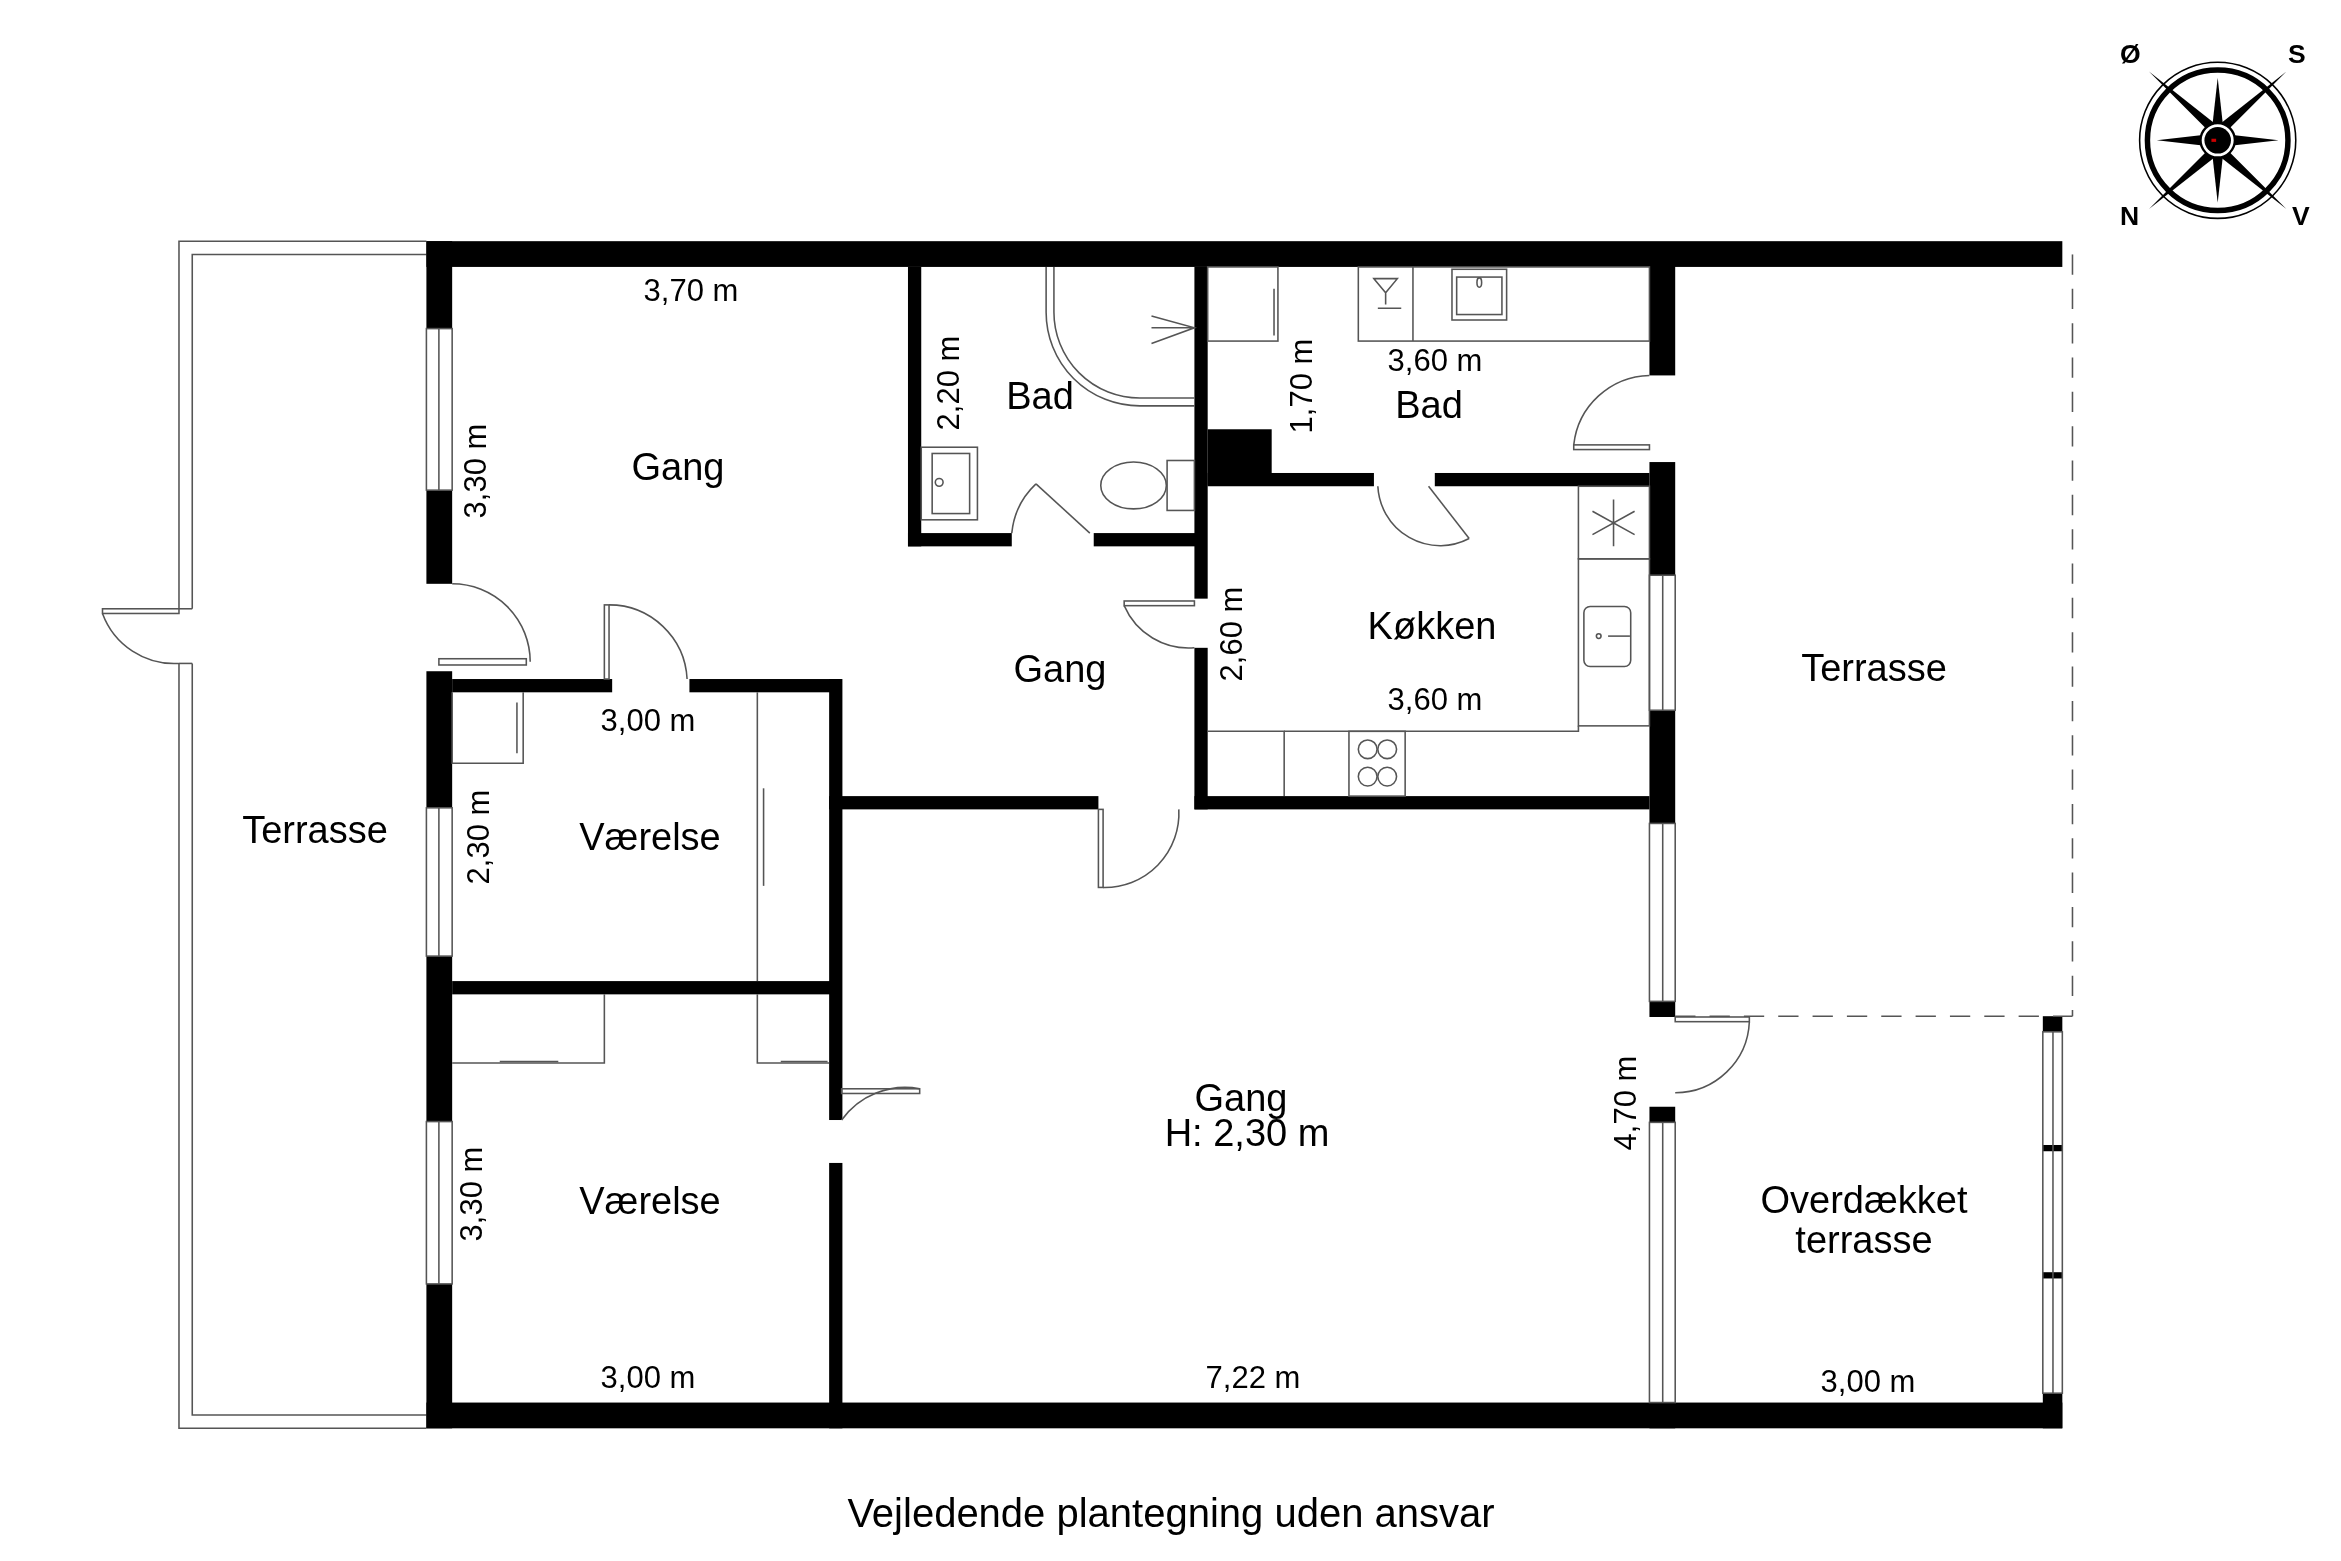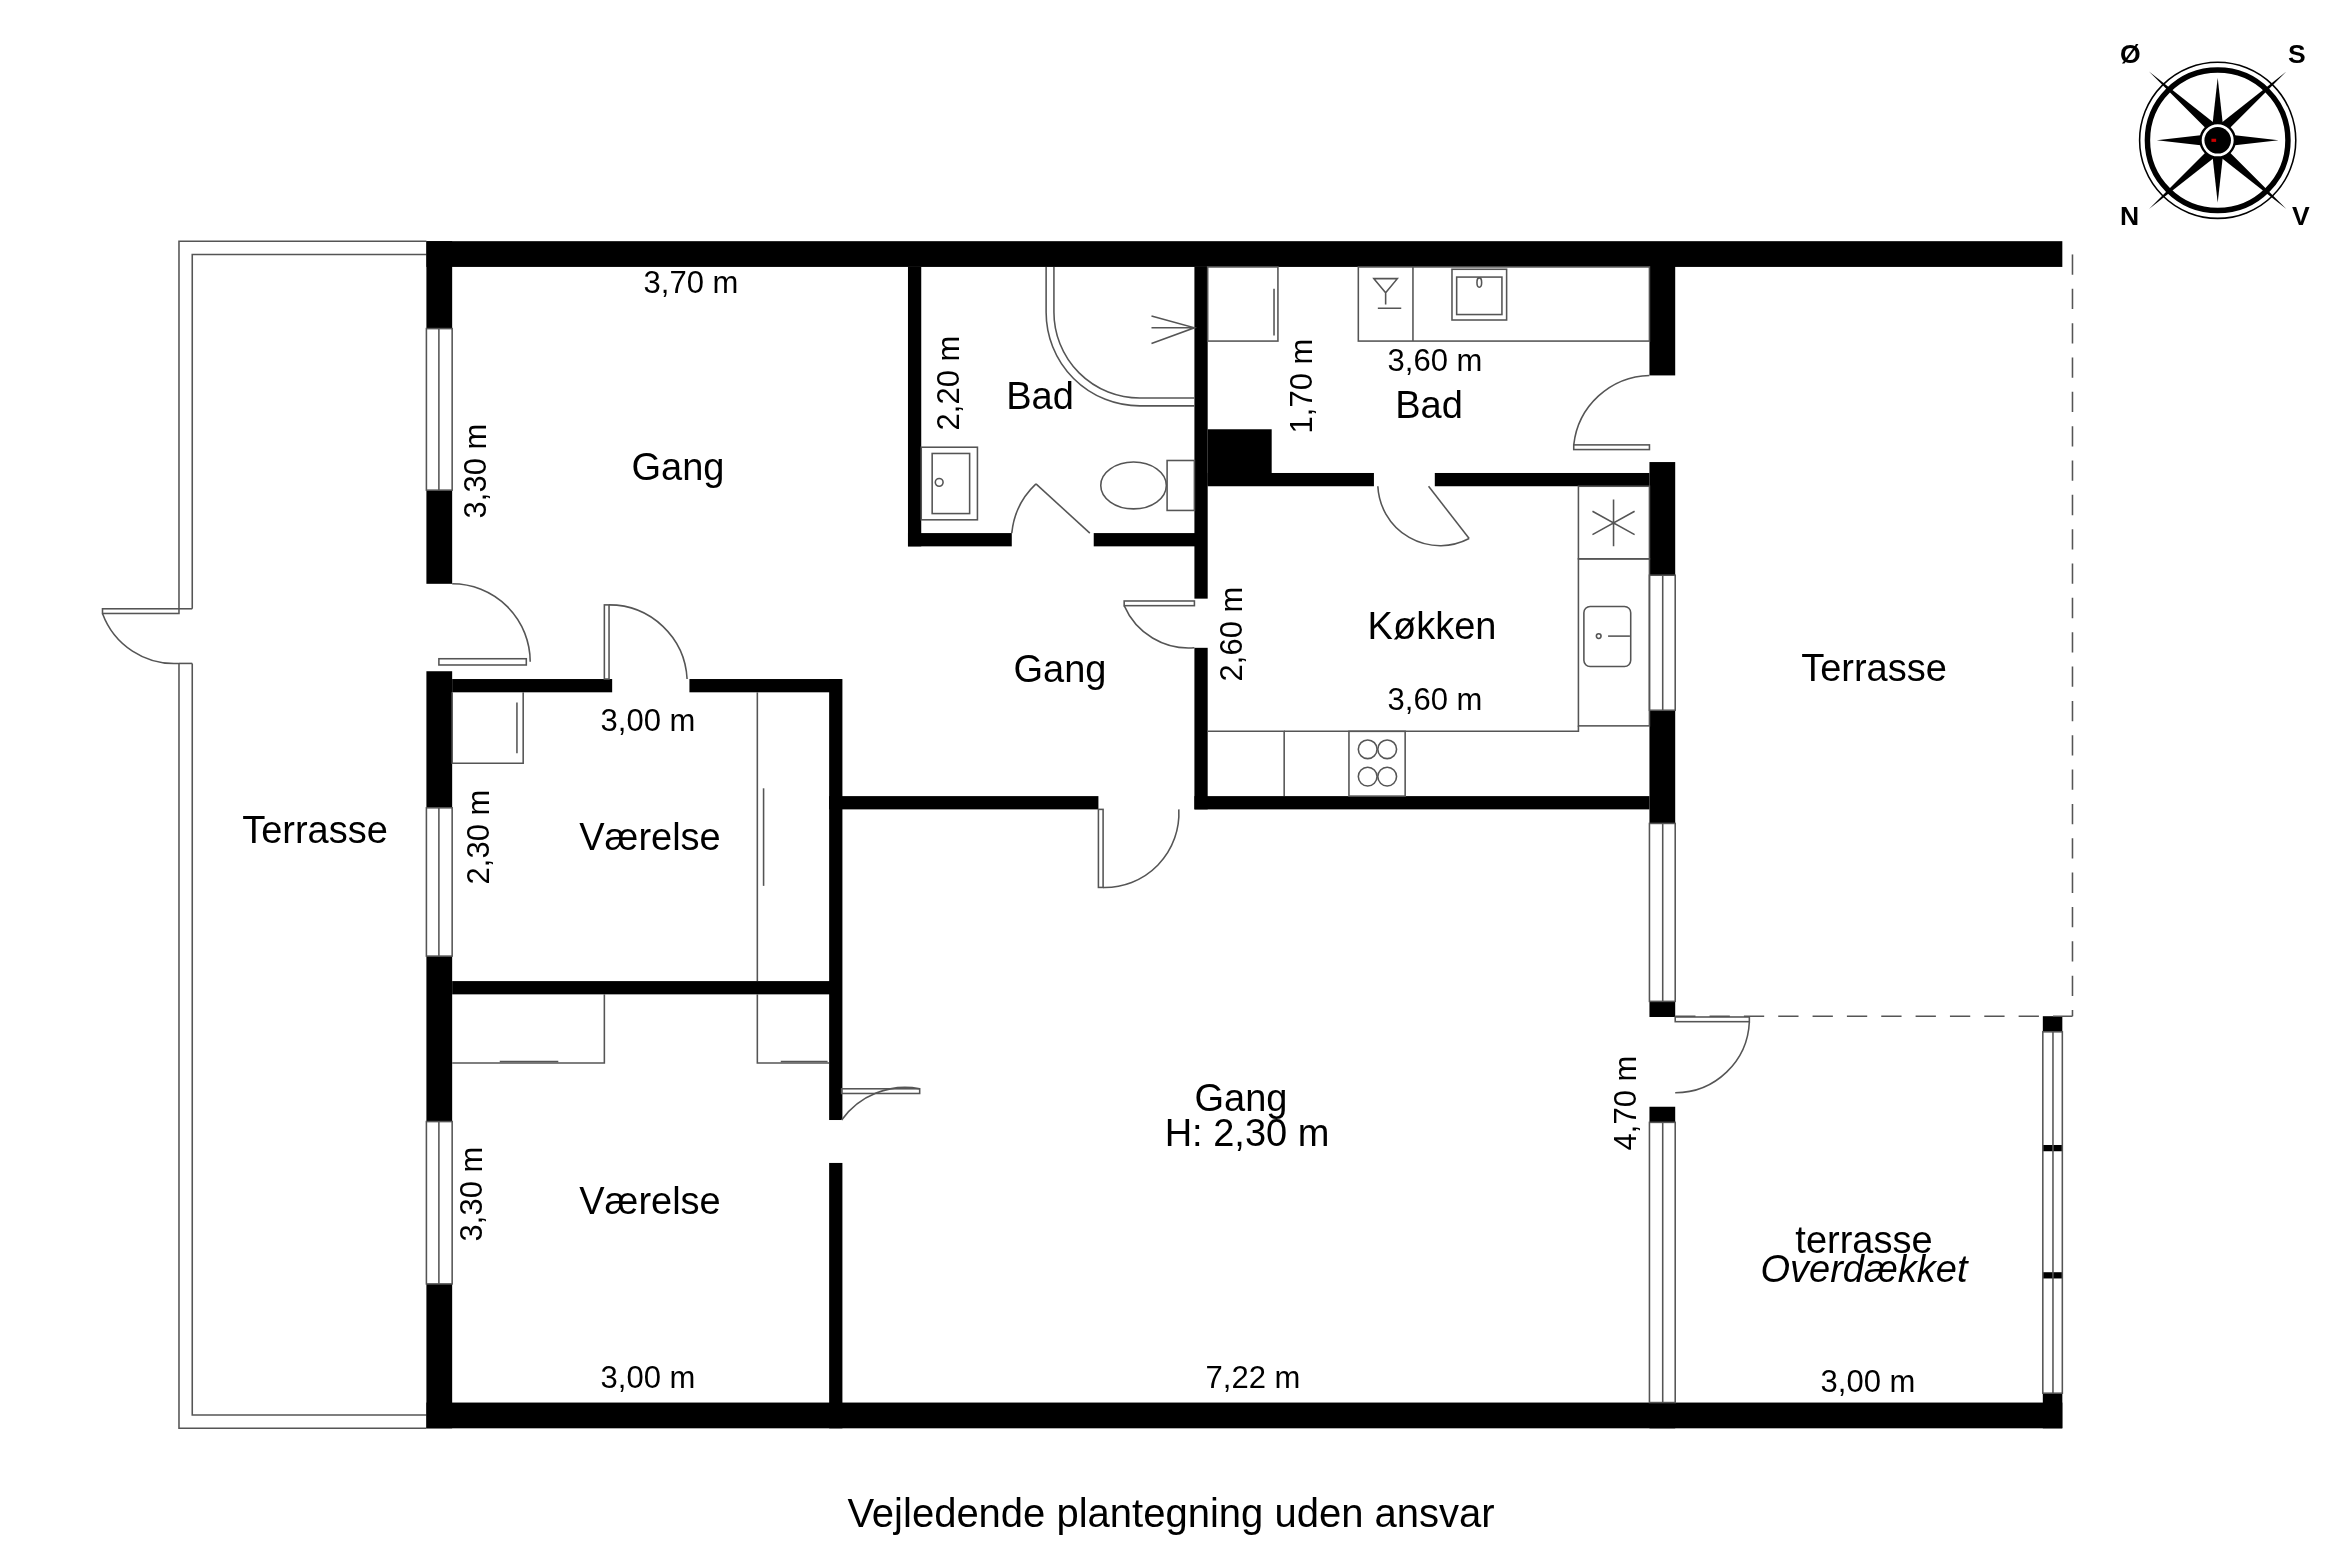--- a/index.html
+++ b/index.html
@@ -191,21 +191,21 @@
     <line x1="978" y1="1010" x2="978" y2="1135"></line>
 
     <polyline points="579,1362 774,1362 774,1274"></polyline>
     <line x1="640" y1="1360" x2="715" y2="1360"></line>
     <polyline points="1062,1362 970,1362 970,1274"></polyline>
     <line x1="1000" y1="1360" x2="1060" y2="1360"></line>
   </g>
 </svg>
 
 <div class="room-label" style="left:678px;top:468px;">Gang</div>
-<div class="dim" style="left:691px;top:283px;text-align:center;">3,70 m</div>
+<div class="dim" style="left:691px;top:291px;text-align:center;">3,70 m</div>
 <div class="dim v" style="left:476px;top:471px;">3,30 m</div>
 
 <div class="room-label" style="left:1040px;top:397px;">Bad</div>
 <div class="dim v" style="left:949px;top:383px;">2,20 m</div>
 
 <div class="room-label" style="left:1429px;top:406px;">Bad</div>
 <div class="dim" style="left:1435px;top:361px;">3,60 m</div>
 <div class="dim v" style="left:1302px;top:386px;">1,70 m</div>
 
 <div class="room-label" style="left:1060px;top:670px;">Gang</div>
@@ -223,21 +223,21 @@
 <div class="dim v" style="left:472px;top:1194px;">3,30 m</div>
 
 <div class="room-label" style="left:1241px;top:1099px;">Gang</div>
 <div class="room-label" style="left:1247px;top:1134px;">H: 2,30 m</div>
 <div class="dim" style="left:1253px;top:1378px;">7,22 m</div>
 <div class="dim v" style="left:1626px;top:1103px;">4,70 m</div>
 
 <div class="room-label" style="left:315px;top:831px;">Terrasse</div>
 <div class="room-label" style="left:1874px;top:669px;">Terrasse</div>
 
-<div class="room-label" style="left:1864px;top:1270px;font-style:italic;">Overdækket</div>
+<div class="room-label" style="left:1864px;top:1201px;">Overdækket</div>
 <div class="room-label" style="left:1864px;top:1241px;">terrasse</div>
 <div class="dim" style="left:1868px;top:1382px;">3,00 m</div>
 
 <div class="compass">
   <svg width="219" height="203" viewBox="0 0 280 260">
     <circle cx="130" cy="140" r="100" fill="none" stroke="#000" stroke-width="2"></circle>
     <circle cx="130" cy="140" r="90" fill="none" stroke="#000" stroke-width="7"></circle>
     <polygon points="130,60 138,132 130,140 122,132" fill="#000"></polygon>
     <polygon points="130,220 138,148 130,140 122,148" fill="#000"></polygon>
     <polygon points="52,140 122,132 130,140 122,148" fill="#000"></polygon>

